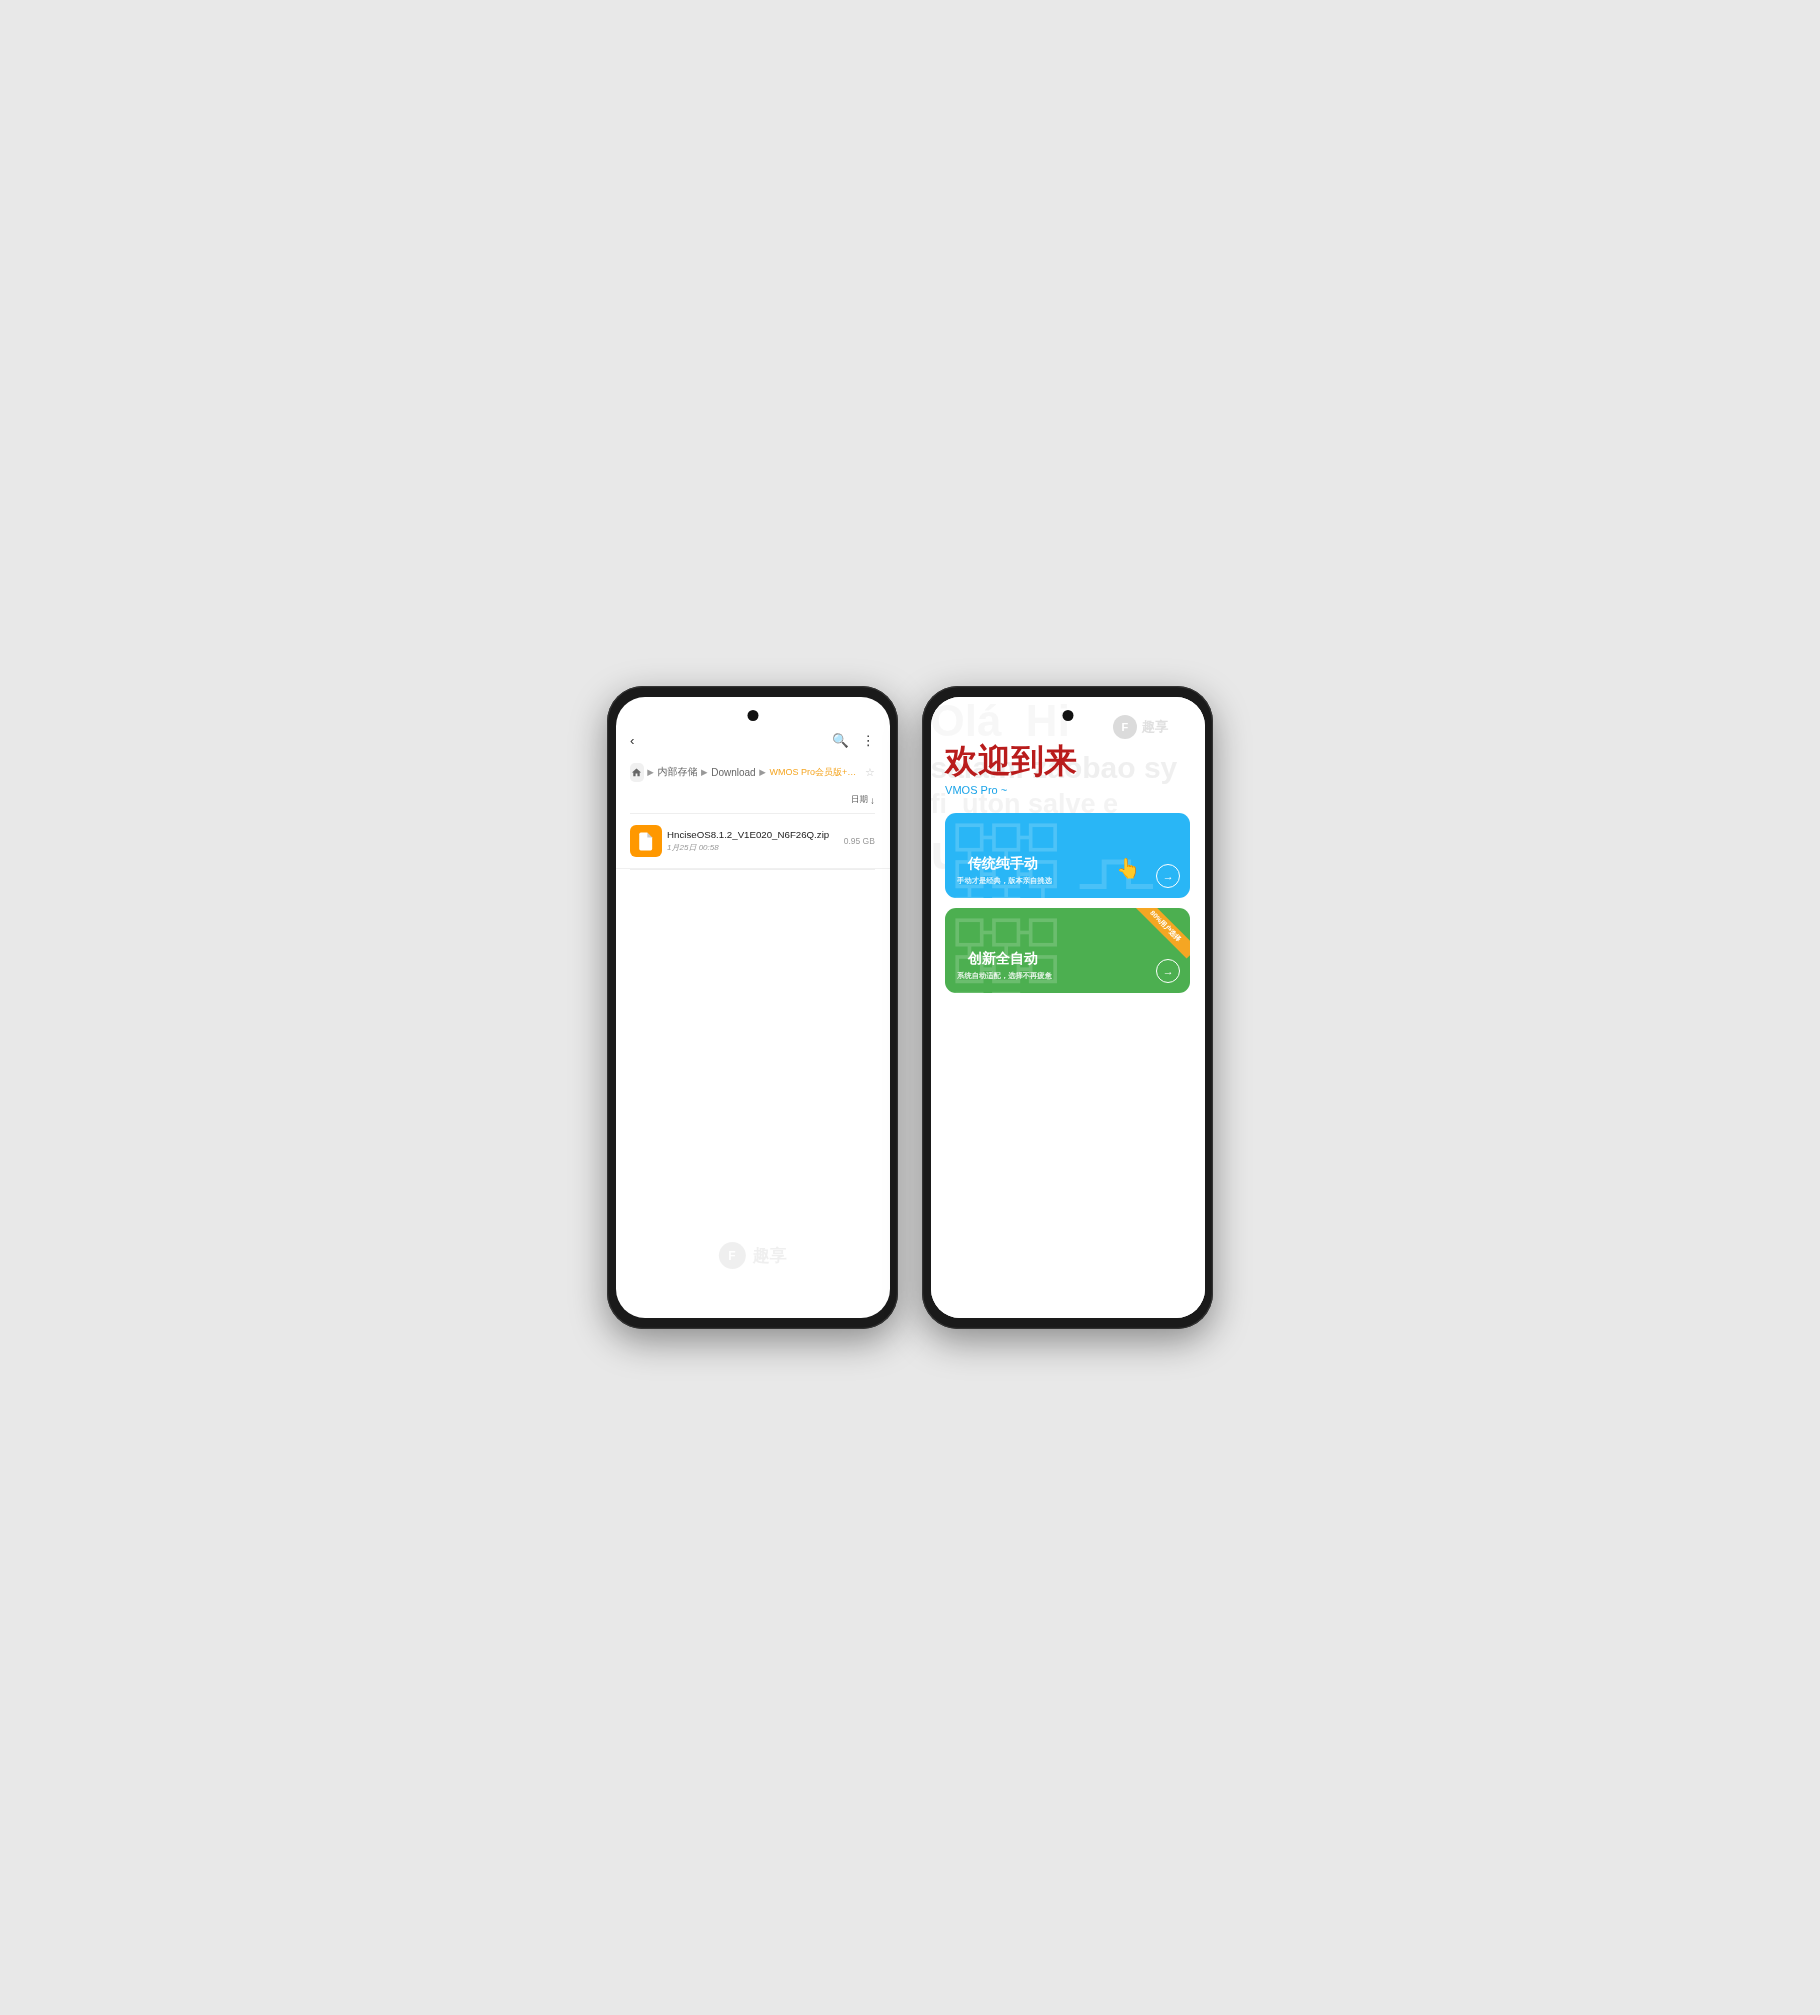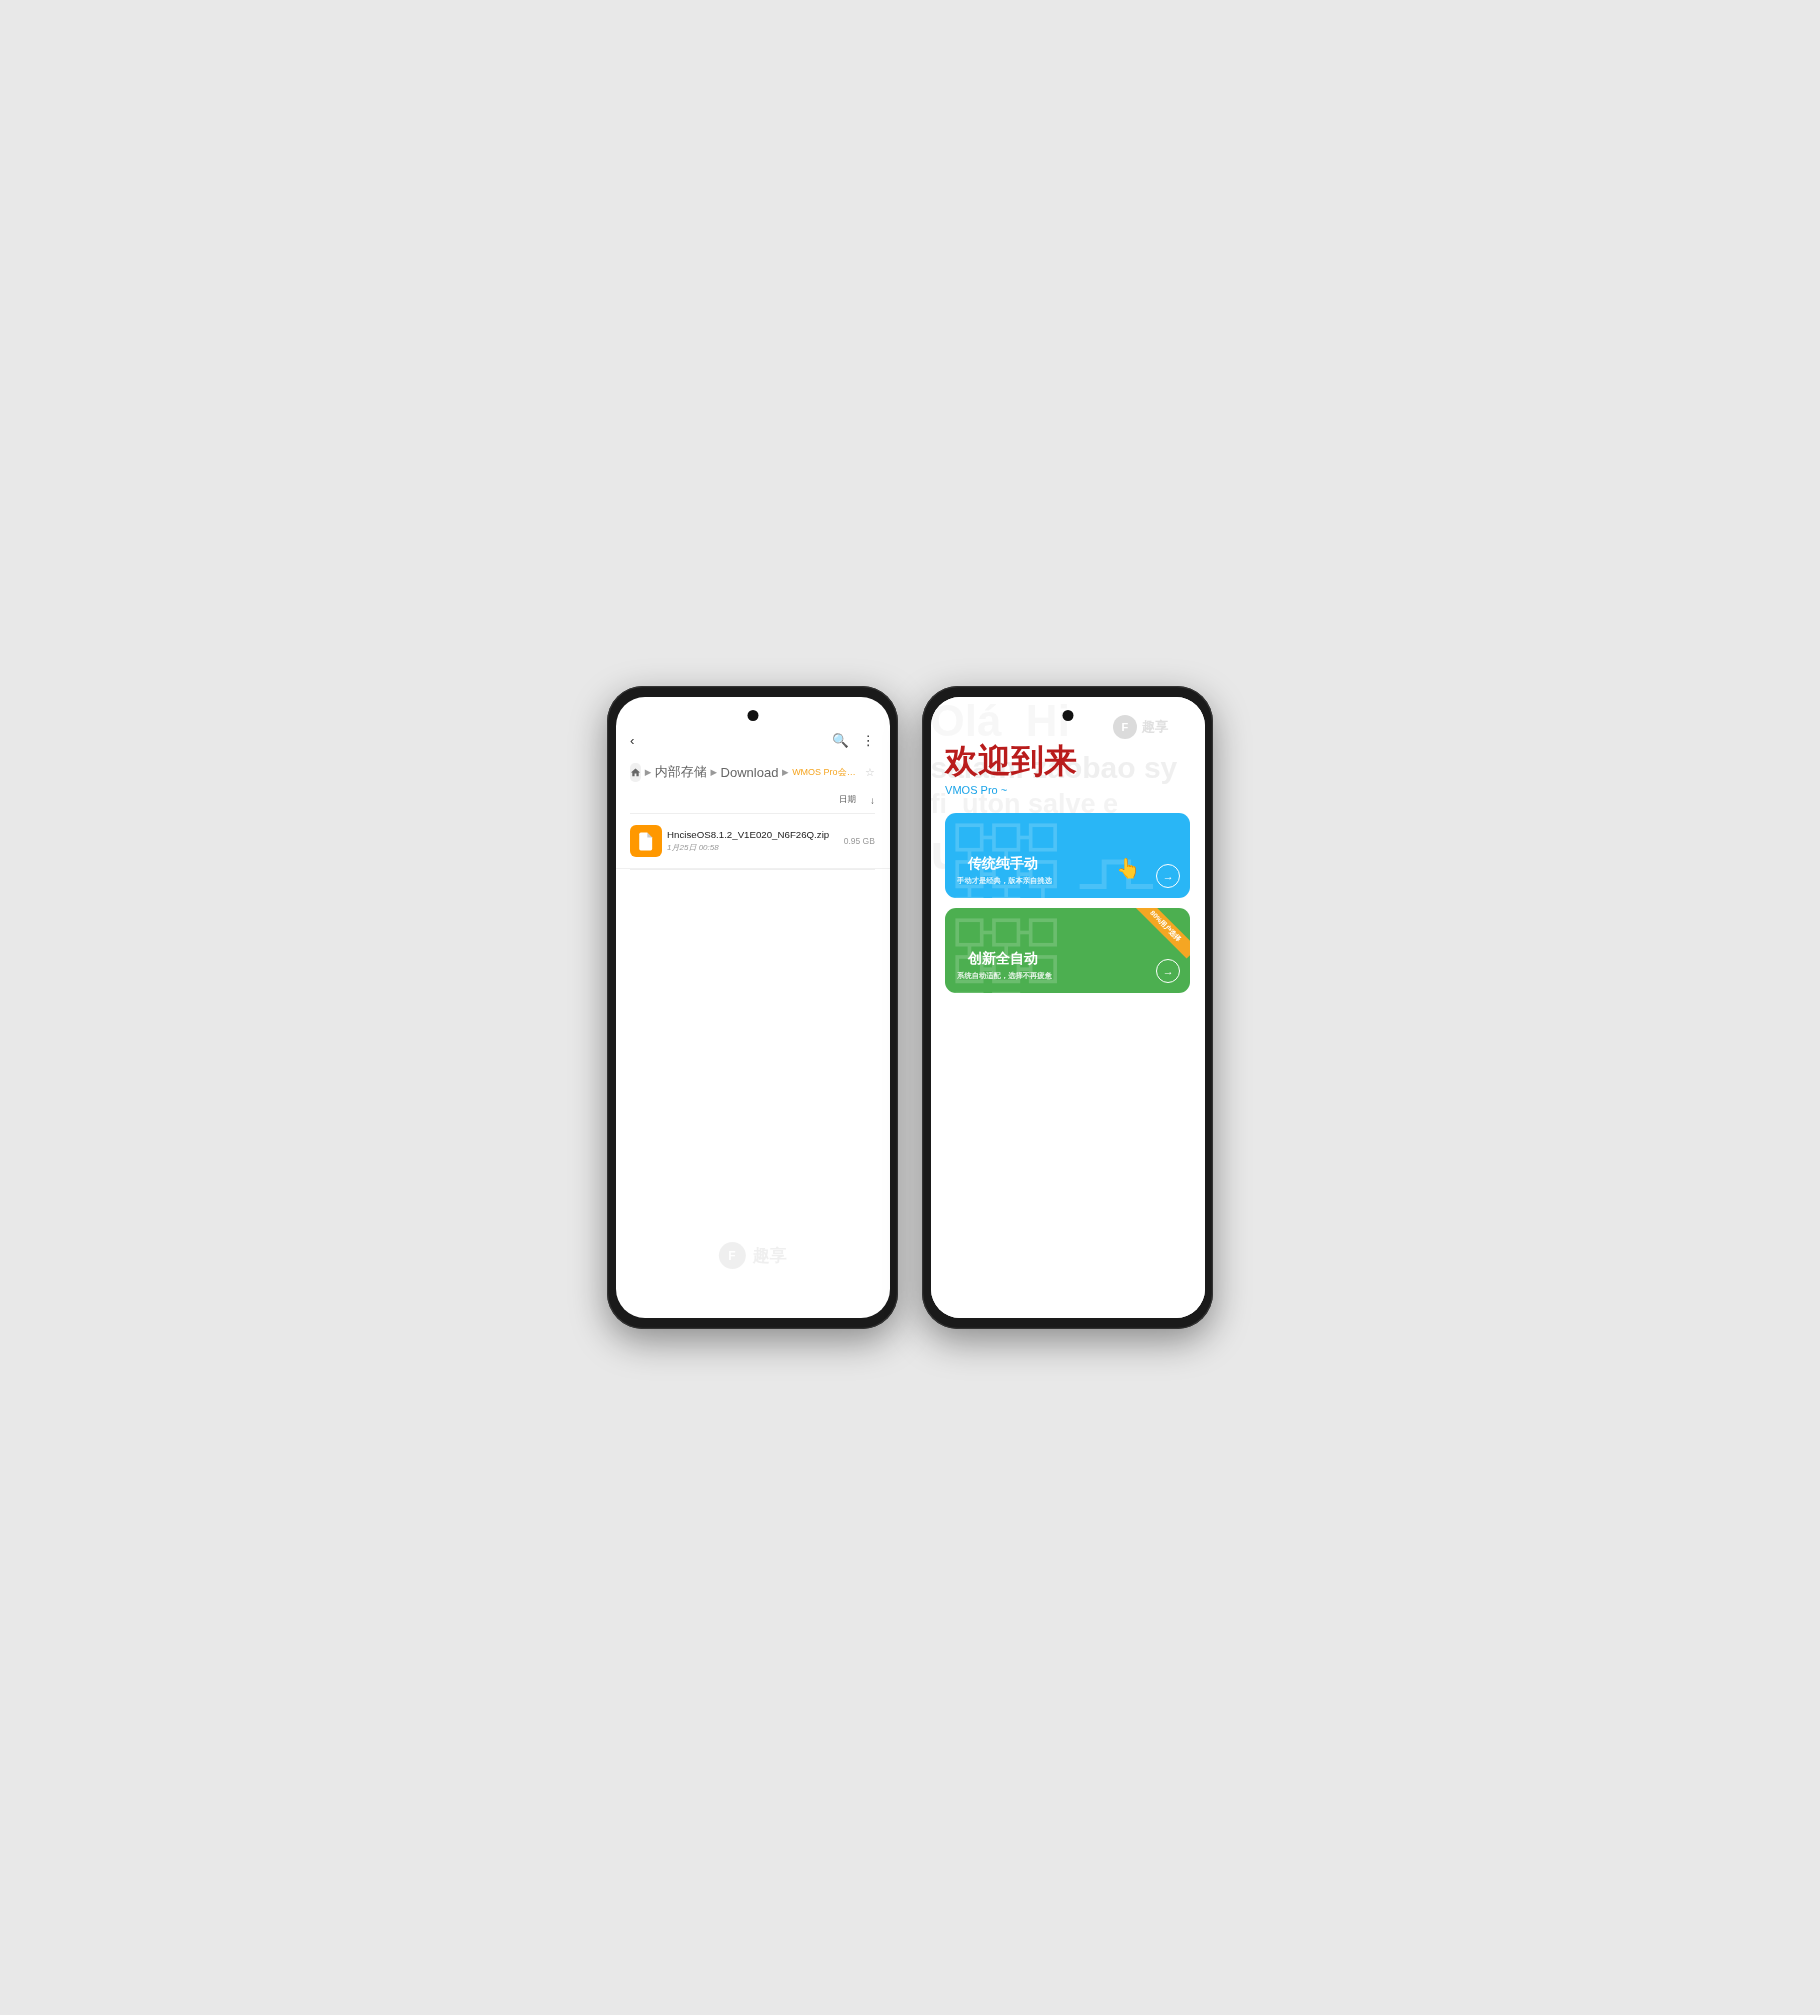--- a/index.html
+++ b/index.html
@@ -112,42 +112,42 @@
       align-items: center;
       justify-content: center;
       font-size: 9.7px;
     }
     .fm-breadcrumb-arrow {
       color: #999;
       font-size: 8.5px;
     }
     .fm-breadcrumb-text {
       color: #666;
-      font-size: 13px;
+      font-size: 10px;
       white-space: nowrap;
       text-align: right;
     }
     .fm-breadcrumb-current {
       color: #f5a623;
       font-size: 9px;
       white-space: nowrap;
       overflow: hidden;
       text-overflow: ellipsis;
       max-width: 97px;
     }
     .fm-breadcrumb-star {
       color: #ccc;
       font-size: 11px;
     }
     .fm-sort-bar {
       display: flex;
       align-items: flex-end;
       justify-content: flex-end;
       padding: 2.4px 14.6px 7.3px;
-      gap: 14px;
+      gap: 2px;
     }
     .fm-sort-label {
       color: #555;
       font-size: 8.5px;
     }
     .fm-sort-icon {
       color: #555;
       font-size: 9.7px;
     }
     .fm-divider {

